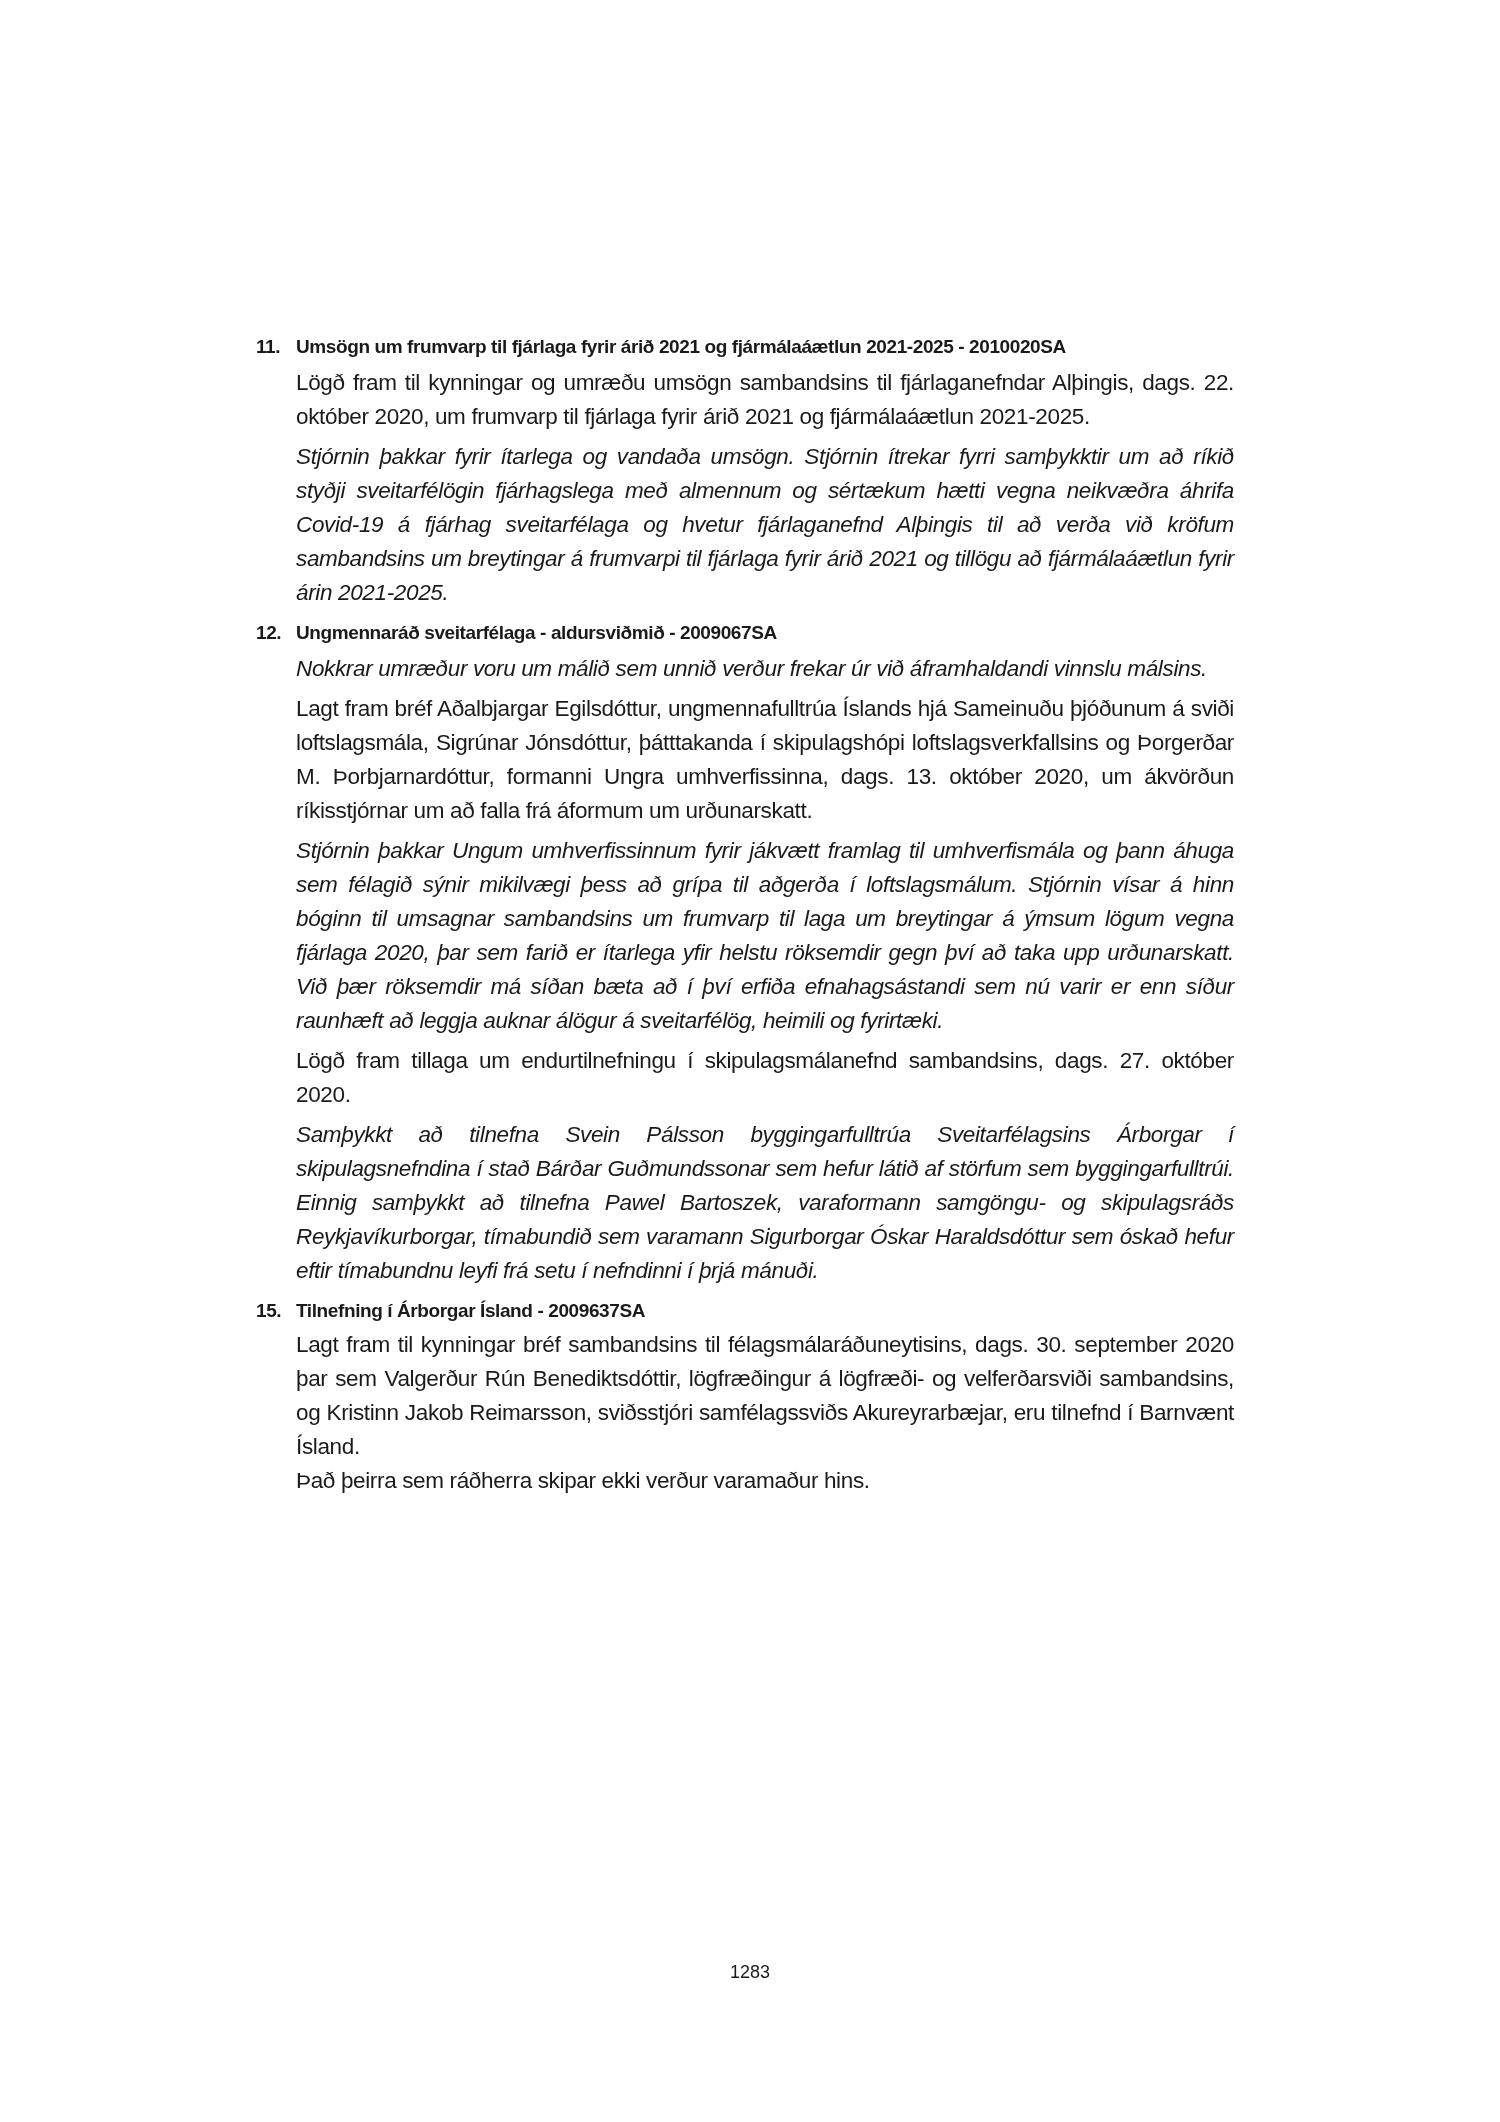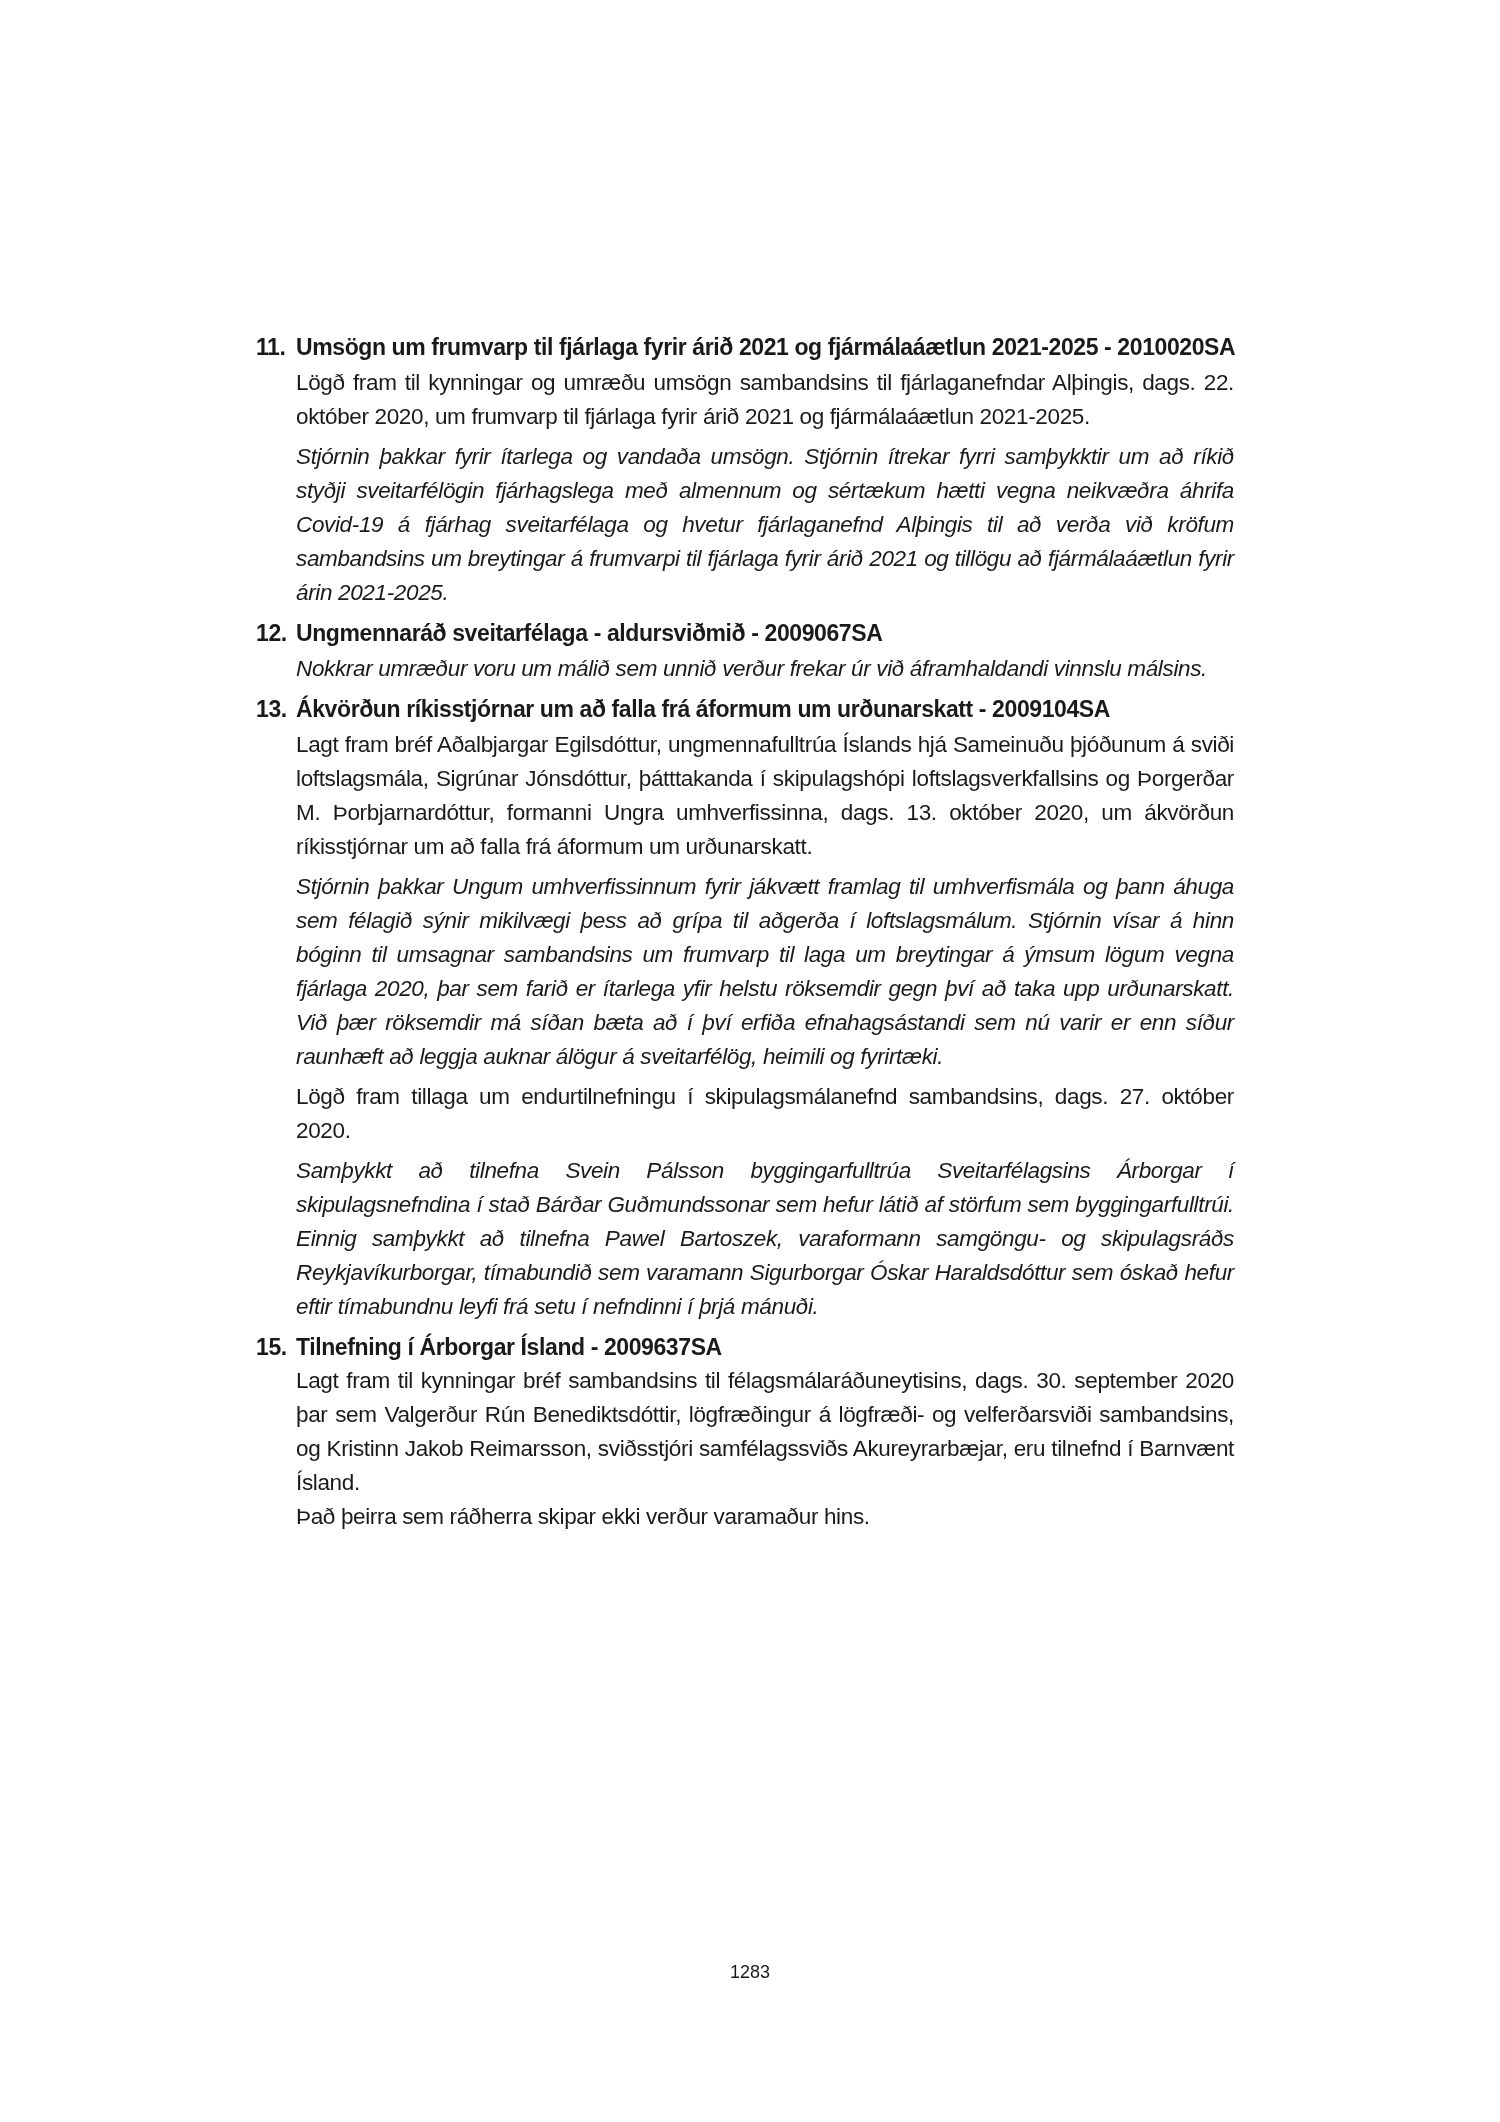--- a/index.html
+++ b/index.html
@@ -3,21 +3,21 @@
 <meta charset="utf-8">
 <style>
   html, body { margin: 0; padding: 0; background: #ffffff; }
   body { width: 1500px; height: 2122px; position: relative; overflow: hidden; }
   .page {
     position: absolute; left: 256px; top: 330px; width: 988px;
     font-family: "Liberation Sans", sans-serif; color: #1a1a1a;
     font-size: 22.5px; line-height: 34px;
   }
   .item { margin: 0 0 6px 0; }
-  .item-heading { display: flex; font-weight: bold; font-size: 23px; line-height: 34px; letter-spacing: -0.4px; }
+  .item-heading { display: flex; font-weight: bold; font-size: 19px; line-height: 34px; letter-spacing: -0.4px; }
   .item-num { width: 40px; flex: none; }
   .item-title { flex: 1; }
   .para { margin: 2px 10px 6px 40px; text-align: justify; letter-spacing: -0.35px; }
   .para.italic { font-style: italic; }
   .para.tight { margin-top: 0; margin-bottom: 0; }
   .page-number {
     position: absolute; left: 0; width: 1500px; top: 1962px; text-align: center;
     font-family: "Liberation Sans", sans-serif; font-size: 18px; color: #1a1a1a;
   }
 </style>
@@ -37,24 +37,20 @@
 
   <div class="item">
     <div class="item-heading">
       <span class="item-num">12.</span>
       <span class="item-title">Ungmennaráð sveitarfélaga - aldursviðmið - 2009067SA</span>
     </div>
     <p class="para italic">Nokkrar umræður voru um málið sem unnið verður frekar úr við áframhaldandi vinnslu málsins.</p>
   </div>
 
   <div class="item">
-    <div class="item-heading">
-      <span class="item-num">13.</span>
-      <span class="item-title">Ákvörðun ríkisstjórnar um að falla frá áformum um urðunarskatt - 2009104SA</span>
-    </div>
     <p class="para">Lagt fram bréf Aðalbjargar Egilsdóttur, ungmennafulltrúa Íslands hjá Sameinuðu þjóðunum á sviði loftslagsmála, Sigrúnar Jónsdóttur, þátttakanda í skipulagshópi loftslagsverkfallsins og Þorgerðar M. Þorbjarnardóttur, formanni Ungra umhverfissinna, dags. 13. október 2020, um ákvörðun ríkisstjórnar um að falla frá áformum um urðunarskatt.</p>
     <p class="para italic">Stjórnin þakkar Ungum umhverfissinnum fyrir jákvætt framlag til umhverfismála og þann áhuga sem félagið sýnir mikilvægi þess að grípa til aðgerða í loftslagsmálum. Stjórnin vísar á hinn bóginn til umsagnar sambandsins um frumvarp til laga um breytingar á ýmsum lögum vegna fjárlaga 2020, þar sem farið er ítarlega yfir helstu röksemdir gegn því að taka upp urðunarskatt. Við þær röksemdir má síðan bæta að í því erfiða efnahagsástandi sem nú varir er enn síður raunhæft að leggja auknar álögur á sveitarfélög, heimili og fyrirtæki.</p>
   </div>
 
   <div class="item">
     <p class="para">Lögð fram tillaga um endurtilnefningu í skipulagsmálanefnd sambandsins, dags. 27. október 2020.</p>
     <p class="para italic">Samþykkt að tilnefna Svein Pálsson byggingarfulltrúa Sveitarfélagsins Árborgar í skipulagsnefndina í stað Bárðar Guðmundssonar sem hefur látið af störfum sem byggingarfulltrúi. Einnig samþykkt að tilnefna Pawel Bartoszek, varaformann samgöngu- og skipulagsráðs Reykjavíkurborgar, tímabundið sem varamann Sigurborgar Óskar Haraldsdóttur sem óskað hefur eftir tímabundnu leyfi frá setu í nefndinni í þrjá mánuði.</p>
   </div>
 
   <div class="item">

